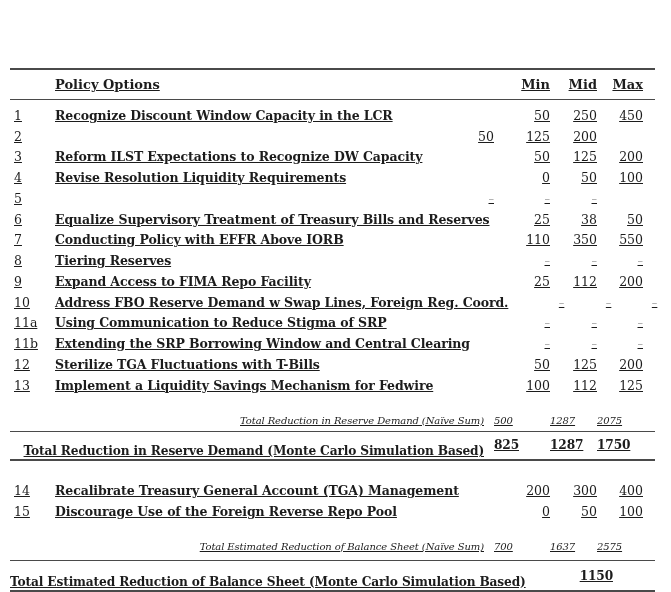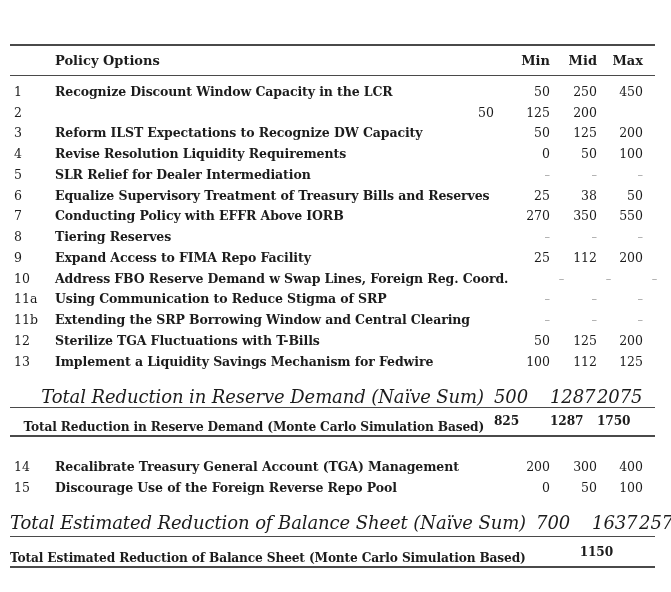--- a/index.html
+++ b/index.html
@@ -6,22 +6,23 @@
   html, body { background: #ffffff; }
   body {
     width: 671px; height: 592px;
     font-family: "DejaVu Serif", "Liberation Serif", serif;
     color: #1c1c1c;
     overflow: hidden;
     position: relative;
   }
   .table-wrap {
     position: absolute;
-    left: 10px; top: 44px;
+    left: 10px; top: 68px;
     width: 645px;
+    text-decoration: underline;
   }
   
   .thead {
     display: grid;
     grid-template-columns: 45px 1fr 56px 47px 46px;
     align-items: center;
     height: 32px;
     padding-right: 12px;
     border-top: 2px solid #4a4a4a;
     border-bottom: 1.5px solid #4a4a4a;
@@ -53,21 +54,21 @@
     align-items: center;
     padding-right: 12px;
     white-space: nowrap;
   }
   .total-row .t-label { text-align: right; }
   .total-row .t-min, .total-row .t-mid, .total-row .t-max { text-align: left; }
   .naive-row {
     margin-top: 14px;
     height: 21px;
     font-style: italic;
-    font-size: 18px;
+    font-size: 10px;
     letter-spacing: -0.1px;
   }
   .mc-row {
     height: 30px;
     border-top: 1.5px solid #4a4a4a;
     border-bottom: 2px solid #4a4a4a;
     font-weight: bold;
     font-size: 12.2px;
     letter-spacing: -0.15px;
   }
@@ -115,38 +116,37 @@
   <div class="data-row">
     <div class="c-num">4</div>
     <div class="c-label">Revise Resolution Liquidity Requirements</div>
     <div class="c-min">0</div>
     <div class="c-mid">50</div>
     <div class="c-max">100</div>
   </div>
 
   <div class="data-row">
     <div class="c-num">5</div>
-    <div class="c-label">SLR Relief for Dealer Intermediation</div>
     <div class="c-min dash">–</div>
     <div class="c-mid dash">–</div>
     <div class="c-max dash">–</div>
   </div>
 
   <div class="data-row">
     <div class="c-num">6</div>
     <div class="c-label">Equalize Supervisory Treatment of Treasury Bills and Reserves</div>
     <div class="c-min">25</div>
     <div class="c-mid">38</div>
     <div class="c-max">50</div>
   </div>
 
   <div class="data-row">
     <div class="c-num">7</div>
     <div class="c-label">Conducting Policy with EFFR Above IORB</div>
-    <div class="c-min">270</div>
+    <div class="c-min">110</div>
     <div class="c-mid">350</div>
     <div class="c-max">550</div>
   </div>
 
   <div class="data-row">
     <div class="c-num">8</div>
     <div class="c-label">Tiering Reserves</div>
     <div class="c-min dash">–</div>
     <div class="c-mid dash">–</div>
     <div class="c-max dash">–</div>

